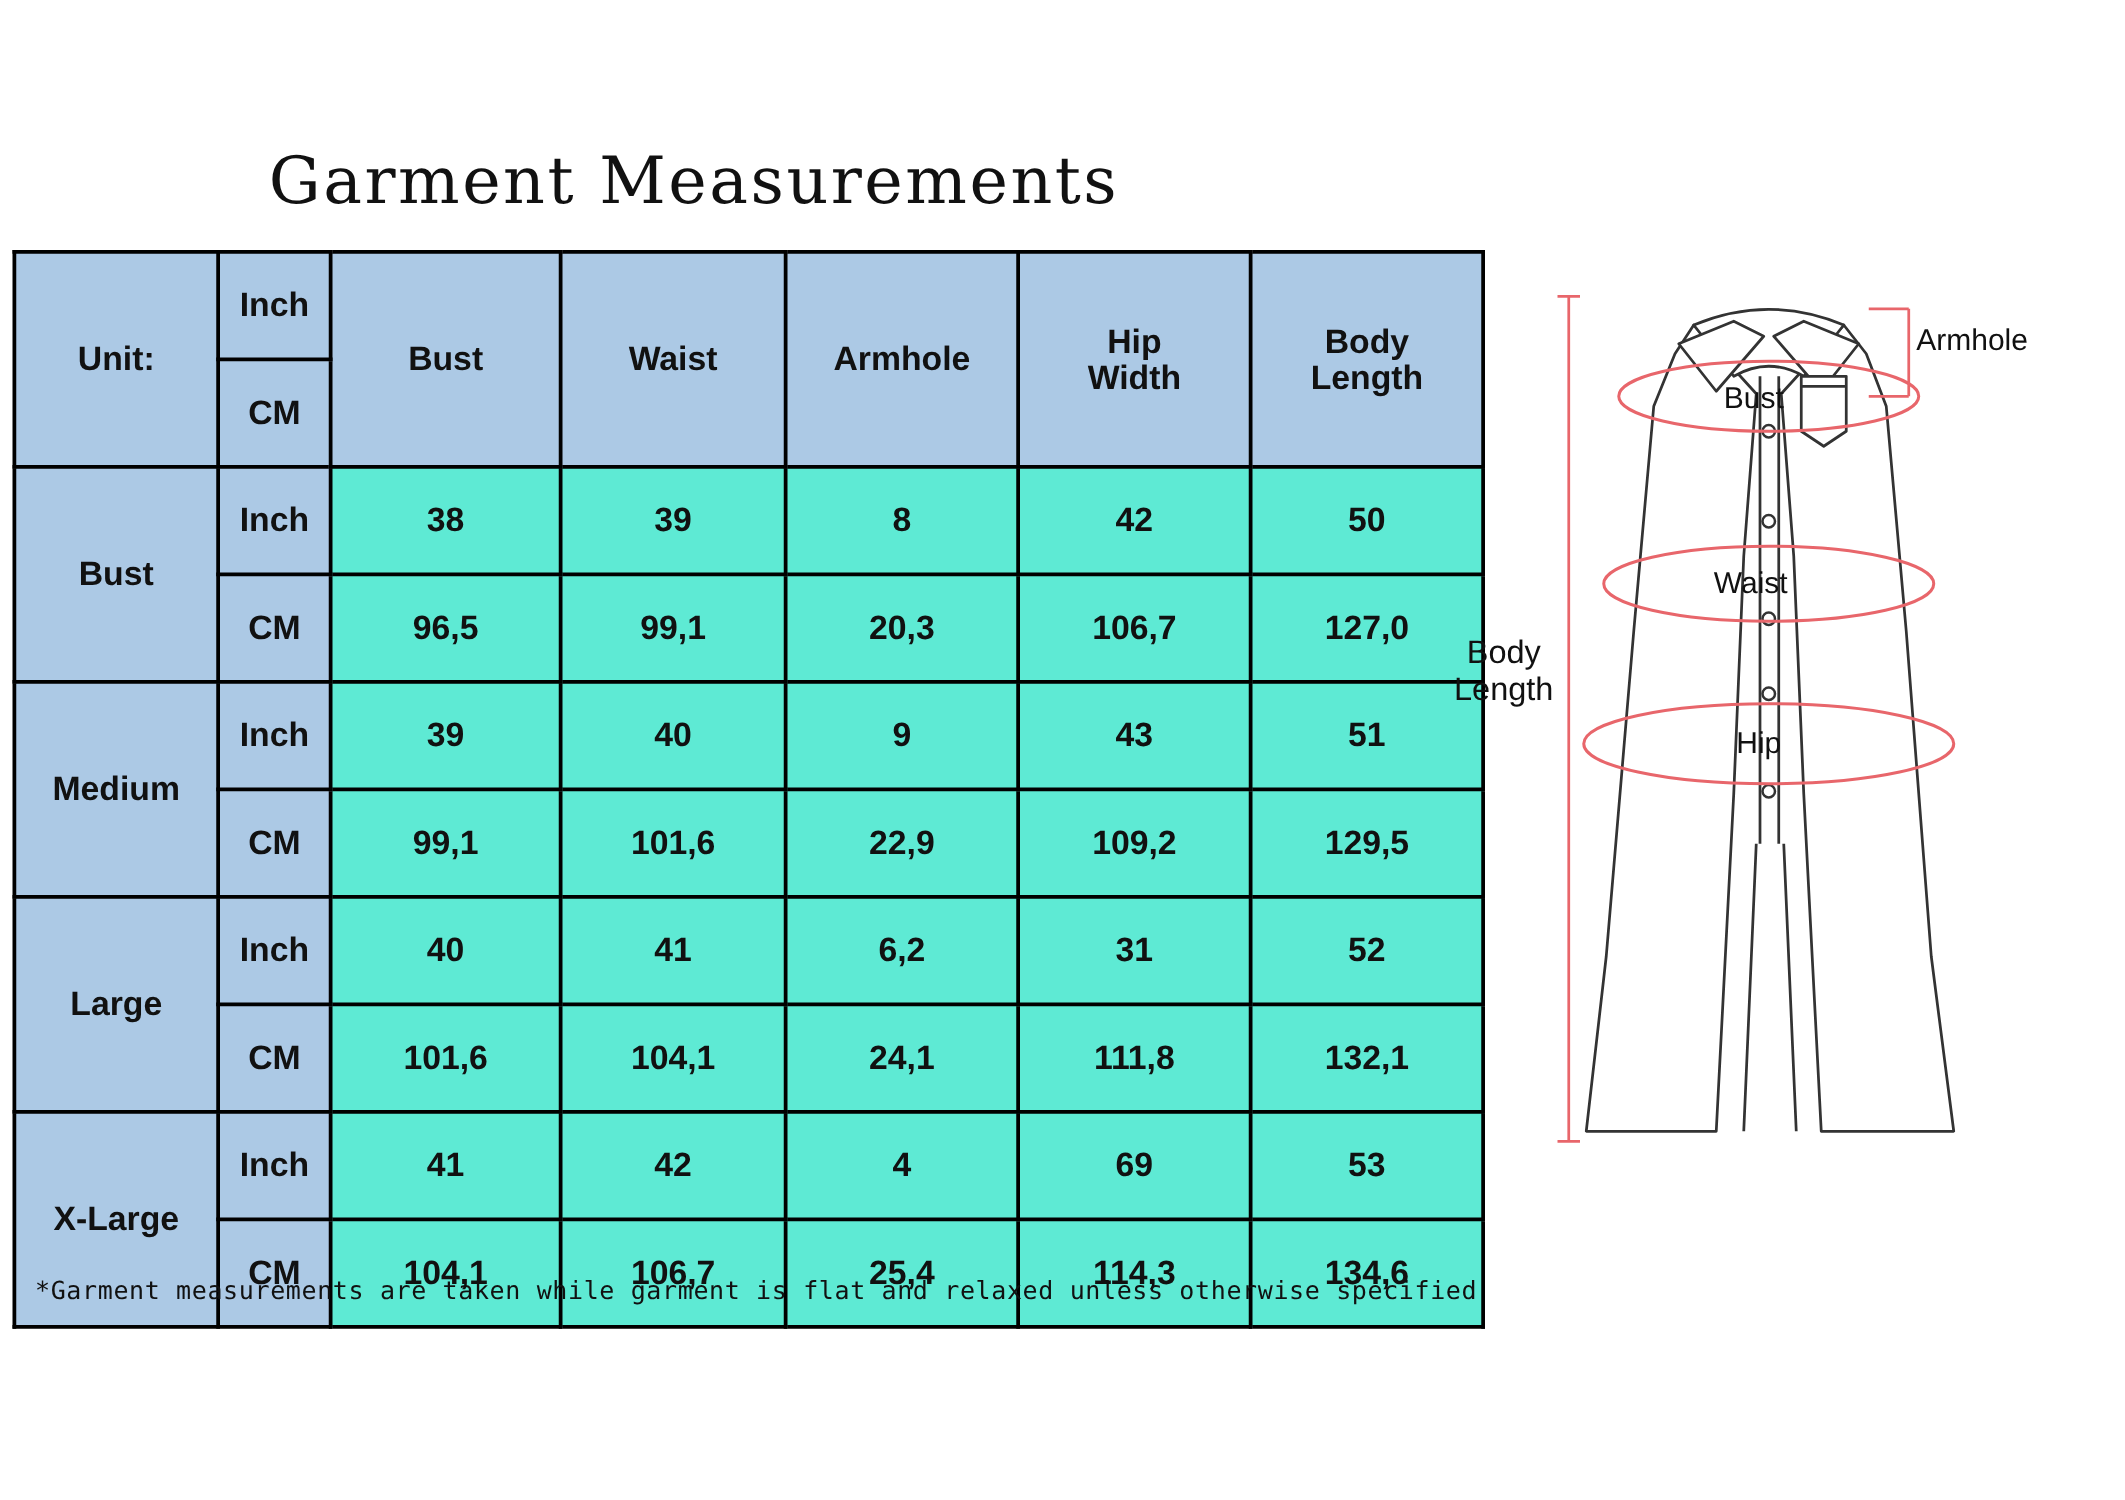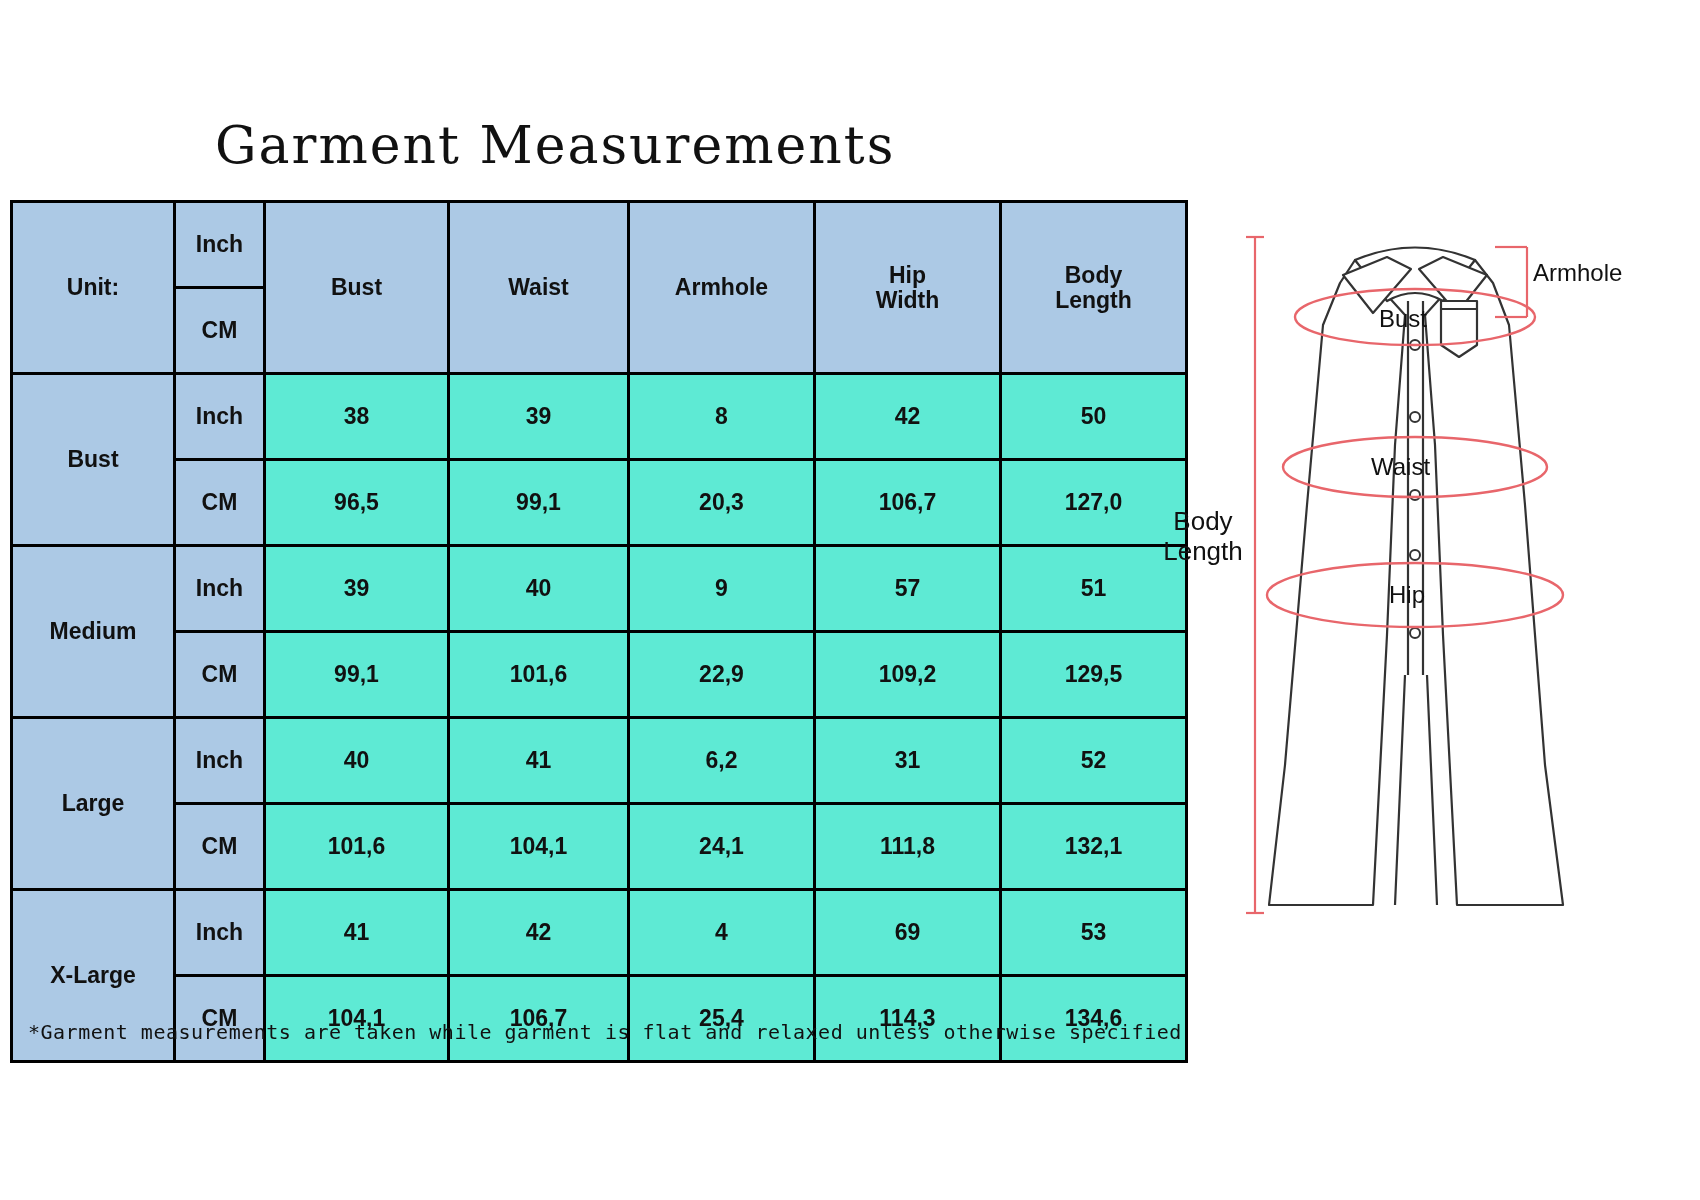--- a/index.html
+++ b/index.html
@@ -43,21 +43,21 @@
   }
   table.sizes {
     border-collapse: collapse;
     table-layout: fixed;
     width: 1175px;
   }
   table.sizes td {
     border: 3px solid #000000;
     text-align: center;
     vertical-align: middle;
-    font-size: 23px;
+    font-size: 27px;
     font-weight: bold;
     color: #111111;
     padding: 0;
     height: 83px;
   }
   
   col.c-unit   { width: 163px; }
   col.c-iu     { width: 90px;  }
   col.c-val    { width: 184px; }
   col.c-val2   { width: 180px; }
@@ -181,21 +181,21 @@
           <td class="val">106,7</td>
           <td class="val">127,0</td>
         </tr>
 
         <tr class="thickline-top">
           <td class="blue size-cell" rowspan="2">Medium</td>
           <td class="blue iu-cell">Inch</td>
           <td class="val">39</td>
           <td class="val">40</td>
           <td class="val">9</td>
-          <td class="val">57</td>
+          <td class="val">43</td>
           <td class="val">51</td>
         </tr>
         <tr>
           <td class="blue iu-cell">CM</td>
           <td class="val">99,1</td>
           <td class="val">101,6</td>
           <td class="val">22,9</td>
           <td class="val">109,2</td>
           <td class="val">129,5</td>
         </tr>

